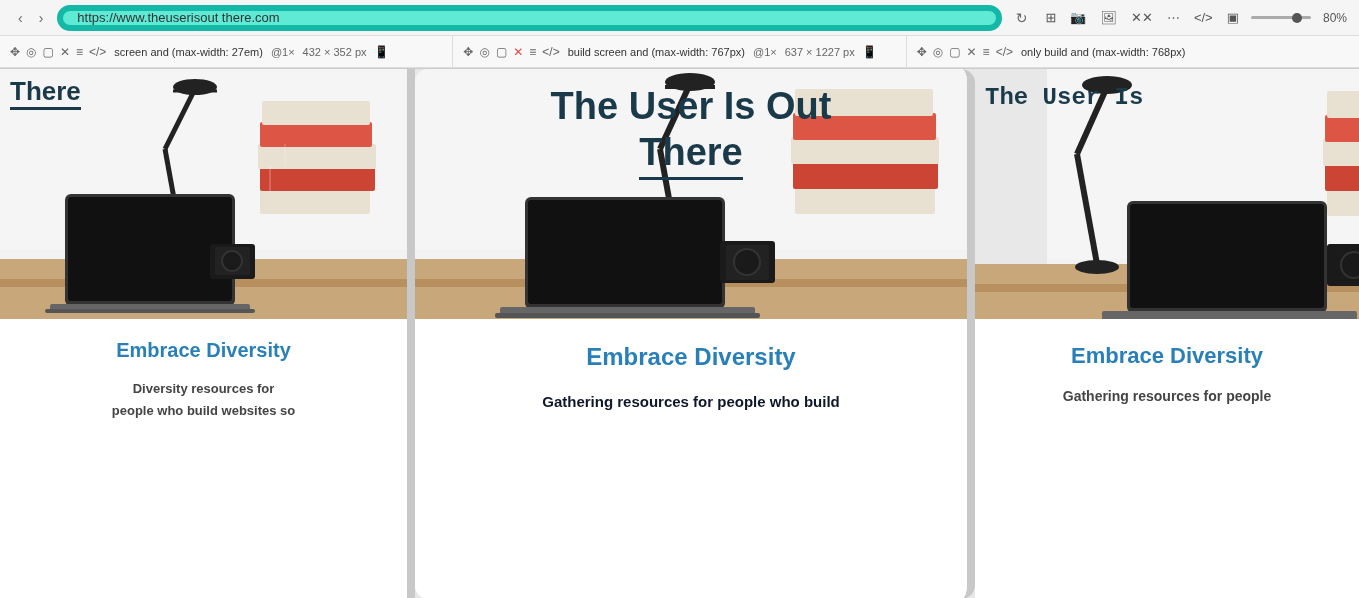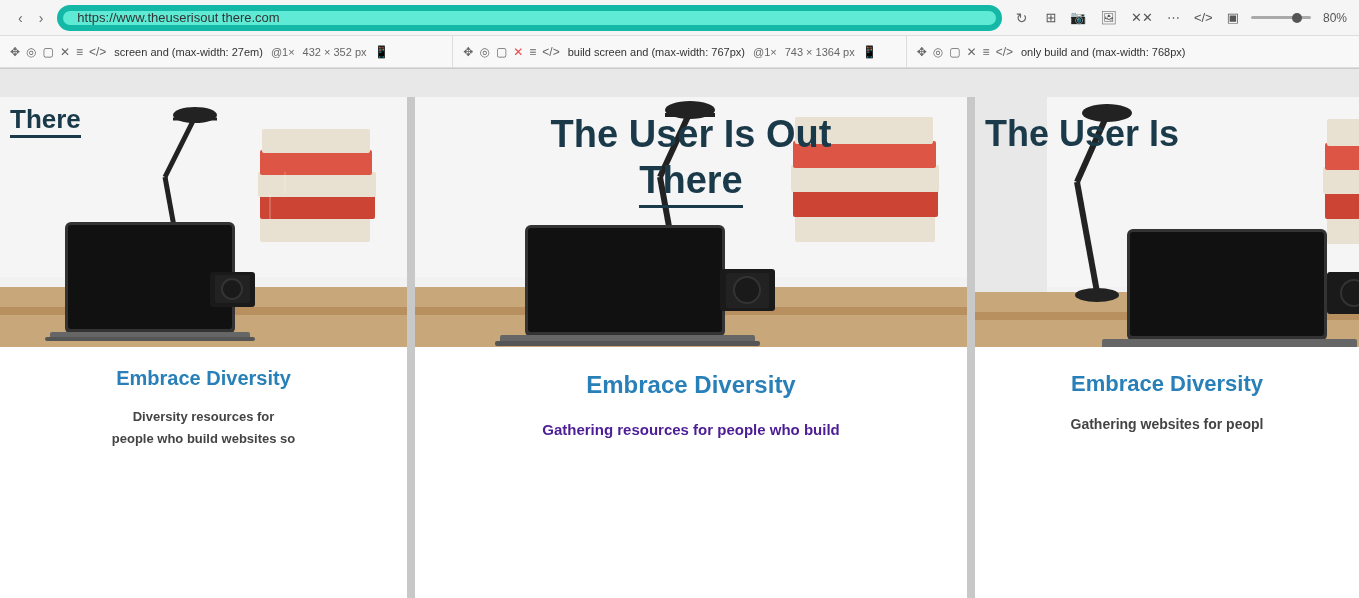--- a/index.html
+++ b/index.html
@@ -146,21 +146,20 @@
       height: calc(598px - 36px - 32px);
       overflow: hidden;
     }
 
     .viewport-panel {
       flex: 1;
       background: white;
       overflow: hidden;
       border-right: 8px solid #d0d0d0;
       position: relative;
-      margin-top: 28px;
     }
 
     .viewport-panel:last-child {
       border-right: none;
     }
 
     
     .site-content {
       background: white;
       height: 100%;
@@ -231,21 +230,21 @@
       <div class="devtools-icons">
         <span class="devtools-icon">✥</span>
         <span class="devtools-icon">◎</span>
         <span class="devtools-icon">▢</span>
         <span class="devtools-icon" style="color:#e44;">✕</span>
         <span class="devtools-icon">≡</span>
         <span class="devtools-icon">&lt;/&gt;</span>
       </div>
       <span class="devtools-media-query">build screen and (max-width: 767px)</span>
       <span class="devtools-resolution">@1×</span>
-      <span class="devtools-resolution">743 × 1364 px</span>
+      <span class="devtools-resolution">637 × 1227 px</span>
       <span class="devtools-icon">📱</span>
     </div>
 
     <div class="devtools-panel">
       <div class="devtools-icons">
         <span class="devtools-icon">✥</span>
         <span class="devtools-icon">◎</span>
         <span class="devtools-icon">▢</span>
         <span class="devtools-icon">✕</span>
         <span class="devtools-icon">≡</span>
@@ -309,21 +308,21 @@
       <div style="padding: 20px; text-align:center;">
         <h2 style="font-size:20px; font-weight:800; color:#2980b9; margin-bottom:16px;">Embrace Diversity</h2>
         <p style="font-size:13px; font-weight:700; color:#444; line-height:1.7;">
           <span>Diversity resources for</span><br>
           <span>people who build websites so</span>
         </p>
       </div>
     </div>
   </div>
 
-  <div class="viewport-panel" style="flex: 0 0 560px; background: white; overflow: hidden; border-right: 8px solid #c8c8c8; position: relative;">
+  <div class="viewport-panel" style="flex: 0 0 560px; background: white; overflow: hidden; border-right: 8px solid #c8c8c8; position: relative; border-radius: 14px;">
     <div class="site-content">
       <div style="position:relative; width:100%; height:250px; background:#f0f0f0; overflow:hidden; flex-shrink:0;">
         <svg viewBox="0 0 560 250" width="560" height="250">
           <rect width="560" height="250" fill="#f2f2f2"></rect>
           <rect width="560" height="180" fill="#f5f5f5"></rect>
 
           <rect x="-10" y="190" width="590" height="60" fill="#c8a87a"></rect>
           <rect x="-10" y="210" width="590" height="8" fill="#b89060"></rect>
 
           <line x1="265" y1="190" x2="245" y2="80" stroke="#222" stroke-width="6"></line>
@@ -349,21 +348,21 @@
         </svg>
         
         <div style="position:absolute; top:15px; left:0; right:0; text-align:center; font-size:38px; font-weight:800; color:#1a3a4a; line-height:1.2;">
           <div>The User Is Out</div>
           <div style="border-bottom: 3px solid #1a3a4a; display:inline-block; padding-bottom:2px;">There</div>
         </div>
       </div>
 
       <div style="padding: 24px; text-align:center;">
         <h2 style="font-size:24px; font-weight:800; color:#2980b9; margin-bottom:18px;">Embrace Diversity</h2>
-        <p style="font-size:15px; font-weight:700; color:#4c1d95; line-height:1.7;">Gathering resources for people who build</p>
+        <p style="font-size:15px; font-weight:700; color:#0f172a; line-height:1.7;">Gathering resources for people who build</p>
       </div>
     </div>
   </div>
 
   <div class="viewport-panel" style="flex: 1; background: white; overflow: hidden; border-right: none; position: relative;">
     <div class="site-content">
       <div style="position:relative; width:100%; height:250px; background:#f0f0f0; overflow:hidden; flex-shrink:0;">
         <svg viewBox="0 0 400 250" width="100%" height="250" preserveAspectRatio="xMidYMid slice">
           <rect width="500" height="250" fill="#f2f2f2"></rect>
           <rect width="500" height="190" fill="#f5f5f5"></rect>
@@ -385,27 +384,27 @@
           <rect x="360" y="120" width="140" height="27" rx="2" fill="#e8e0d0"></rect>
           <rect x="358" y="95" width="145" height="27" rx="2" fill="#cc4433"></rect>
           <rect x="356" y="70" width="148" height="27" rx="2" fill="#e8e0d0"></rect>
           <rect x="358" y="46" width="143" height="27" rx="2" fill="#dd5544"></rect>
           <rect x="360" y="22" width="138" height="27" rx="2" fill="#e8e0d0"></rect>
 
           <rect x="360" y="175" width="55" height="42" rx="3" fill="#1a1a1a"></rect>
           <ellipse cx="387" cy="196" rx="13" ry="13" fill="#1a1a1a" stroke="#333" stroke-width="2"></ellipse>
         </svg>
         
-        <div style="position:absolute; top:15px; left:10px; right:0; font-size:36px; font-weight:800; color:#1a3a4a; line-height:1.2;">
+        <div style="position:absolute; top:15px; left:10px; right:0; font-size:24px; font-weight:800; color:#1a3a4a; line-height:1.2;font-family:Liberation Mono, monospace;">
           <span>The User Is</span>
         </div>
       </div>
 
       <div style="padding: 24px 16px; text-align:center;">
         <h2 style="font-size:22px; font-weight:800; color:#2980b9; margin-bottom:16px; white-space:nowrap; overflow:hidden; text-overflow:clip;">
           <span>Embrace Diversity</span>
         </h2>
-        <p style="font-size:14px; font-weight:700; color:#444; line-height:1.7; overflow:hidden; white-space:nowrap; text-overflow:clip;">Gathering websites for peopl</p>
+        <p style="font-size:14px; font-weight:700; color:#444; line-height:1.7; overflow:hidden; white-space:nowrap; text-overflow:clip;">Gathering resources for people</p>
       </div>
     </div>
   </div>
 
 </div>
 
 </body></html>

